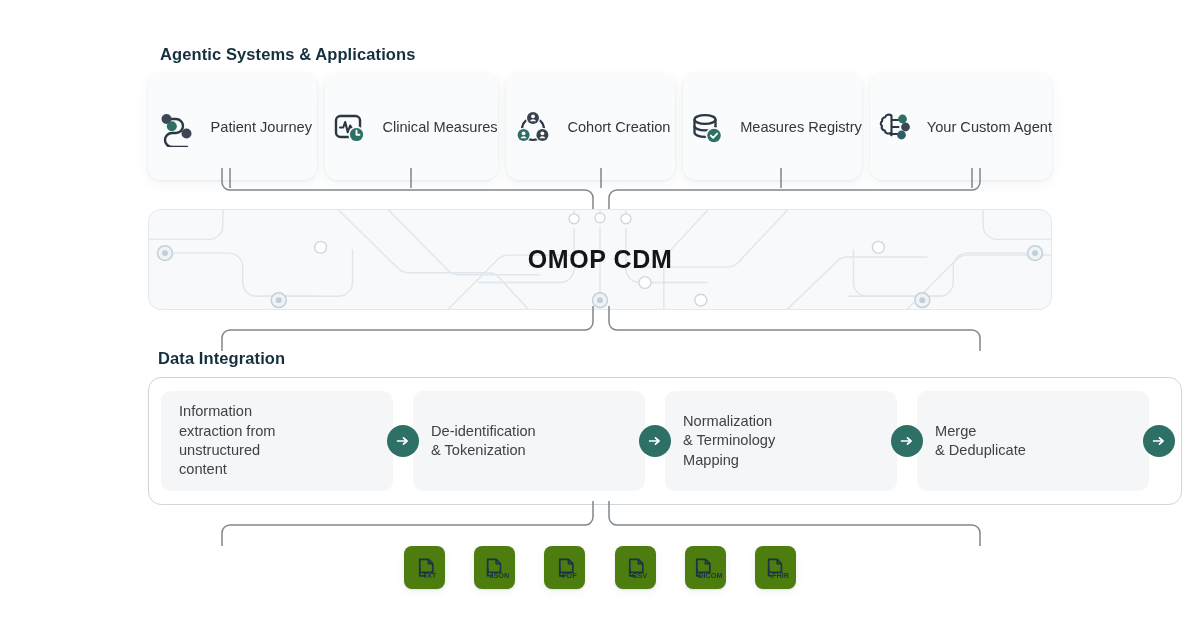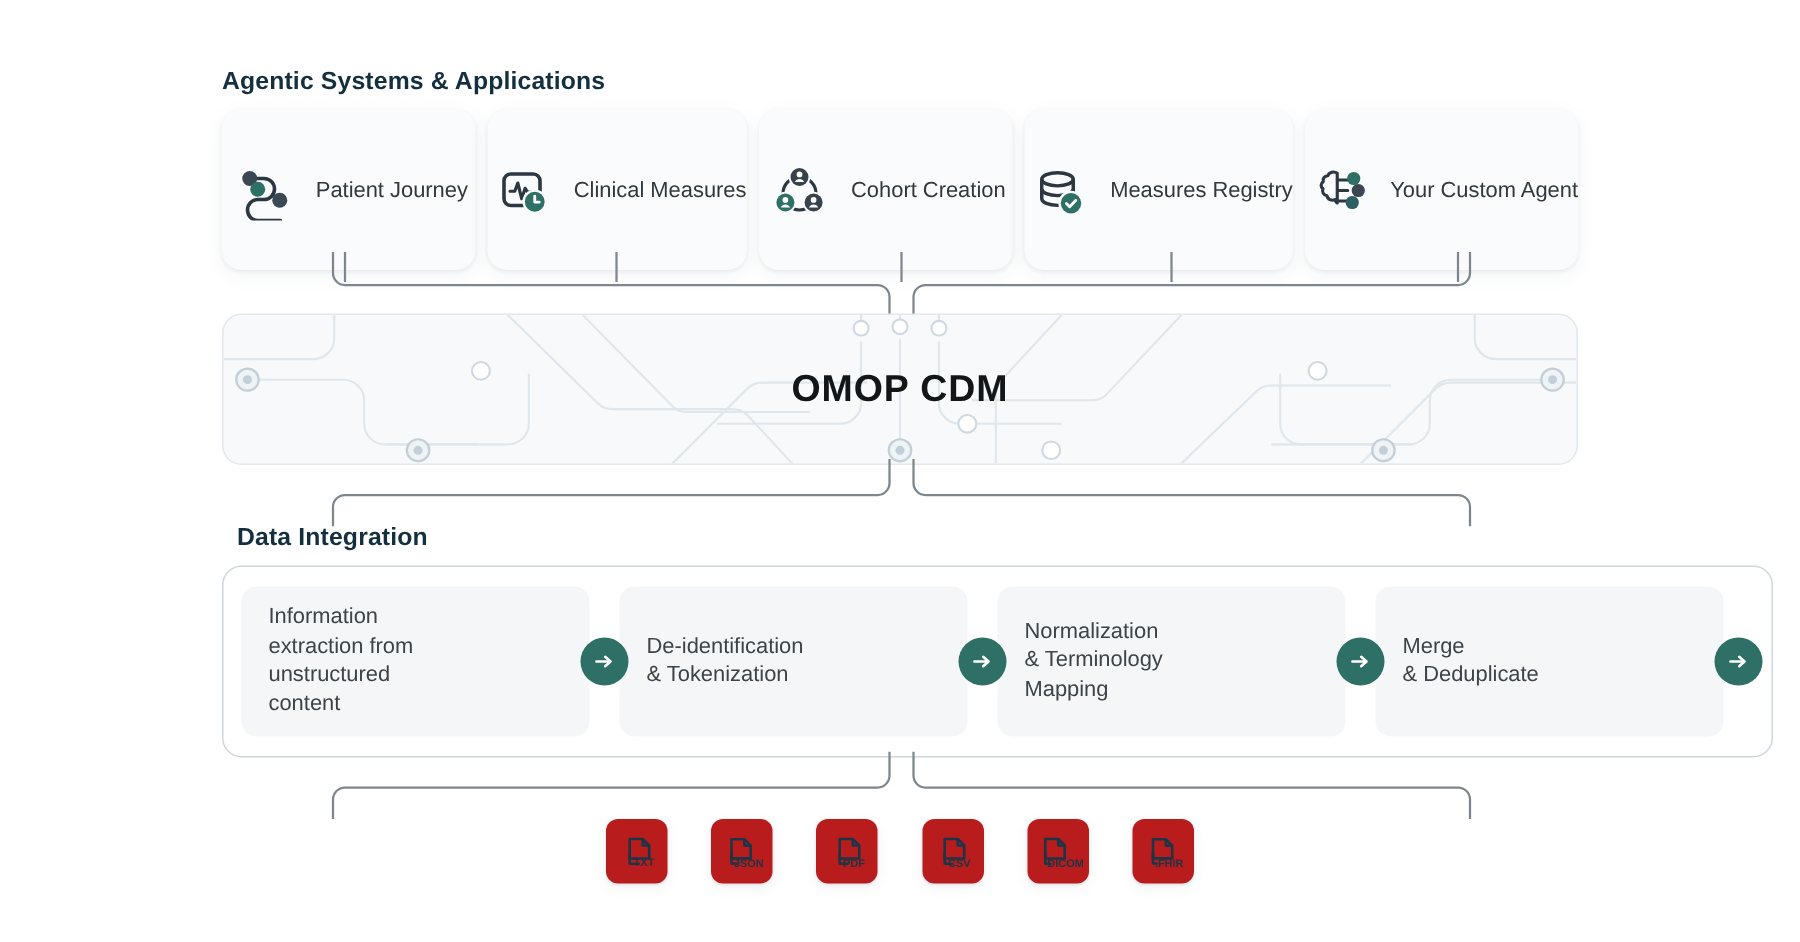--- a/index.html
+++ b/index.html
@@ -13,21 +13,21 @@
 
   
   .section-title {
     position: absolute;
     font-size: 16.5px;
     font-weight: bold;
     color: #14303f;
     letter-spacing: .1px;
     white-space: nowrap;
   }
-  #title-agentic { left: 148px; top: 45px; }
+  #title-agentic { left: 160px; top: 45px; }
   #title-integration { left: 158px; top: 349px; }
 
   
   #agent-row {
     position: absolute; left: 148px; top: 73px;
     width: 904px; height: 107px;
     display: flex; gap: 8px;
   }
   .agent-card {
     flex: 1 1 0;
@@ -93,21 +93,21 @@
   .arrow-badge svg { display: block; }
 
   
   #file-row {
     position: absolute; left: 404px; top: 546px;
     width: 392px; height: 43px;
     display: flex; justify-content: space-between; align-items: center;
   }
   .file-chip {
     width: 41px; height: 43px;
-    background: #b91c1c;
+    background: #4d7c0f;
     border-radius: 8px;
     display: flex; align-items: center; justify-content: center;
     box-shadow: 0 1px 2px rgba(30,50,70,.10), 0 3px 9px rgba(30,50,70,.06);
     text-align: center;
   }
   .file-chip svg { display: block; }
 
   
   .connector { position: absolute; pointer-events: none; }
   #conn-top    { left: 148px; top: 168px; width: 904px; height: 45px; }

